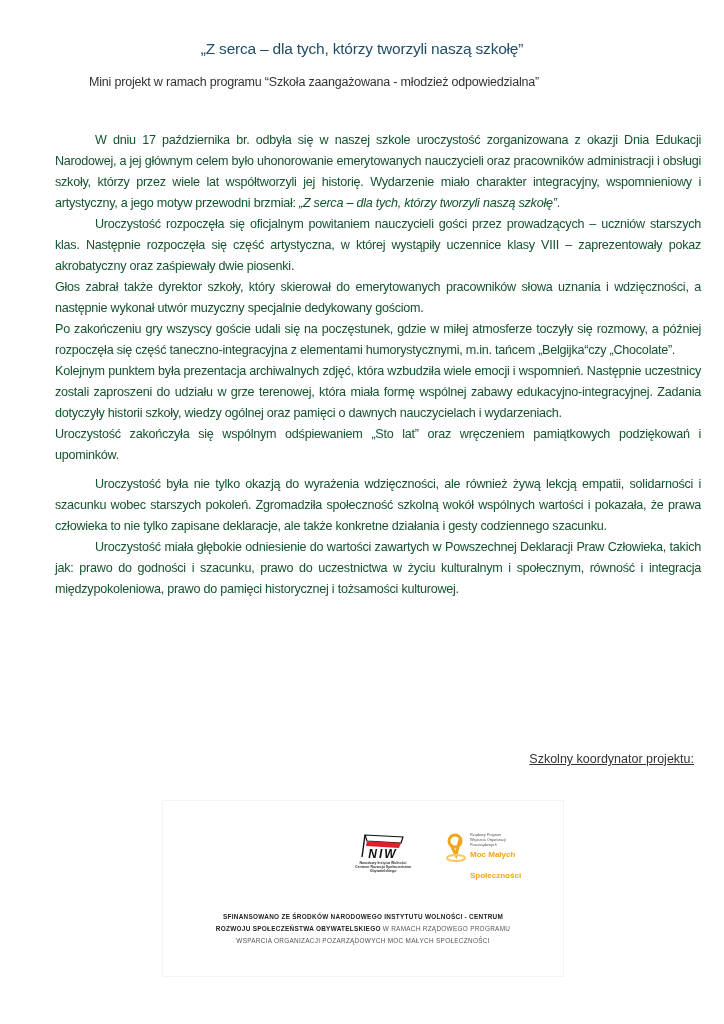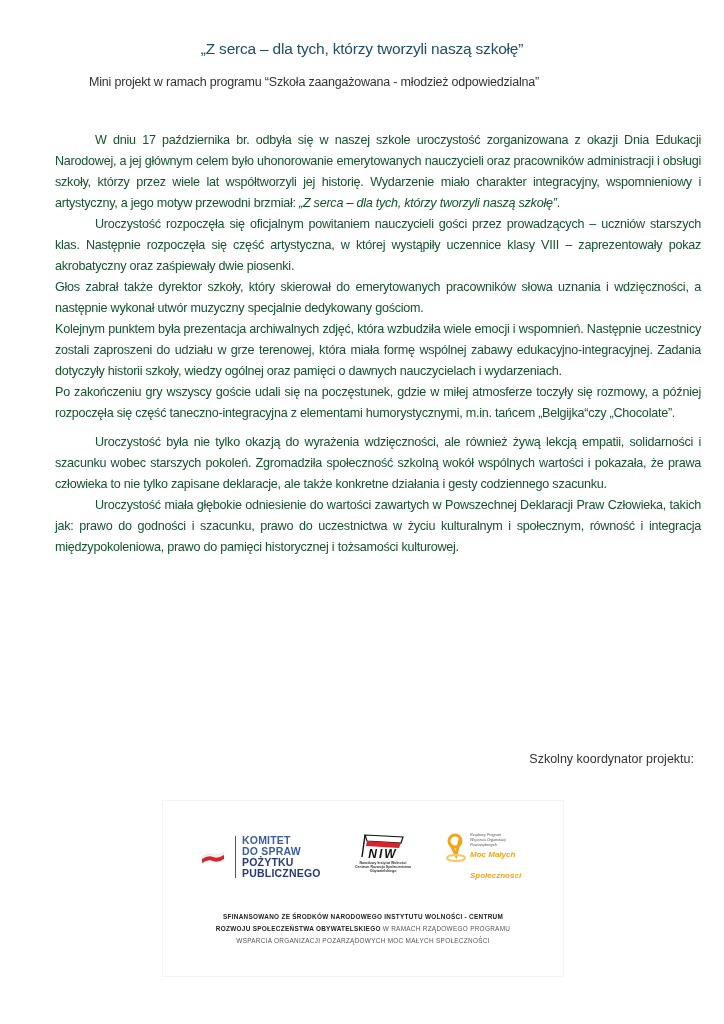--- a/index.html
+++ b/index.html
@@ -10,74 +10,62 @@
   .subtitle { position: absolute; top: 75px; left: 0; width: 628px; text-align: center;
               font-size: 12.5px; color: #333; letter-spacing: -0.2px; }
   .body { position: absolute; top: 130px; left: 55px; width: 646px;
           font-size: 12.6px; line-height: 21px; text-align: justify; color: #14532d;
           letter-spacing: -0.25px; }
   .body p { margin: 0; }
   .indent { text-indent: 40px; }
   .gap { margin-top: 8px !important; }
   .gap2 { margin-top: 13px !important; }
   .sig { position: absolute; top: 750px; right: 30px; text-align: right;
-         font-size: 12.5px; line-height: 19px; color: #333; }
+         font-size: 12.5px; line-height: 19px; color: #333; text-decoration: underline; }
   .footer-box { position: absolute; left: 162px; top: 800px; width: 400px; height: 175px;
                 background: #ffffff; border: 1px solid #f4f4f4; }
   .logo-kppp { position: absolute; left: 38px; top: 34px; height: 44px; display: flex; align-items: center; }
   .kppp-flag { width: 24px; height: 14px; position: relative; margin-right: 10px; }
   .kppp-bar { width: 1px; height: 42px; background: #3a5aa0; margin-right: 6px; }
   .kppp-text { font-weight: bold; font-size: 10.5px; line-height: 11px; color: #3b5ba6; letter-spacing: 0.2px; }
   .kppp-text .dark { color: #26397a; }
   .logo-niw { position: absolute; left: 190px; top: 32px; width: 60px; height: 50px; text-align: center; }
   .niw-word { font-size: 12px; font-weight: bold; color: #111; font-style: italic; letter-spacing: 2px; margin-top: 14px; }
   .niw-sub { font-size: 3.5px; color: #333; font-weight: bold; }
   .logo-mms { position: absolute; left: 283px; top: 32px; display: flex; align-items: flex-start; }
-  .mms-text { margin-left: 4px; font-style: italic; }
+  .mms-text { margin-left: 4px; }
   .mms-small { font-size: 3.8px; line-height: 5px; color: #555; }
   .mms-big { font-size: 8px; line-height: 9px; color: #f2a51a; font-weight: bold; margin-top: 2px; }
   .funding { position: absolute; left: 0; top: 110px; width: 400px; text-align: center;
              font-size: 6.4px; line-height: 12px; color: #333; letter-spacing: 0.3px; }
   .funding b { font-weight: bold; color: #222; }
   .funding .light { color: #555; }
 </style>
 </head>
 <body>
 
 <div class="title">„Z serca – dla tych, którzy tworzyli naszą szkołę”</div>
 <div class="subtitle">Mini projekt w ramach programu “Szkoła zaangażowana - młodzież odpowiedzialna”</div>
 
 <div class="body">
   <p class="indent"><span>W dniu 17 października br. odbyła się w naszej szkole uroczystość zorganizowana z okazji Dnia Edukacji Narodowej, a jej głównym celem było uhonorowanie emerytowanych nauczycieli oraz pracowników administracji i obsługi szkoły, którzy przez wiele lat współtworzyli jej historię. Wydarzenie miało charakter integracyjny, wspomnieniowy i artystyczny, a jego motyw przewodni brzmiał: </span><i>„Z serca – dla tych, którzy tworzyli naszą szkołę”</i><span>.</span></p>
   <p class="indent">Uroczystość rozpoczęła się oficjalnym powitaniem nauczycieli gości przez prowadzących – uczniów starszych klas. Następnie rozpoczęła się część artystyczna, w której wystąpiły uczennice klasy VIII – zaprezentowały pokaz akrobatyczny oraz zaśpiewały dwie piosenki.</p>
   <p>Głos zabrał także dyrektor szkoły, który skierował do emerytowanych pracowników słowa uznania i wdzięczności, a następnie wykonał utwór muzyczny specjalnie dedykowany gościom.</p>
+  <p>Po zakończeniu gry wszyscy goście udali się na poczęstunek, gdzie w miłej atmosferze toczyły się rozmowy, a później rozpoczęła się część taneczno-integracyjna z elementami humorystycznymi, m.in. tańcem „Belgijka“czy „Chocolate”.</p>
   <p>Kolejnym punktem była prezentacja archiwalnych zdjęć, która wzbudziła wiele emocji i wspomnień. Następnie uczestnicy zostali zaproszeni do udziału w grze terenowej, która miała formę wspólnej zabawy edukacyjno-integracyjnej. Zadania dotyczyły historii szkoły, wiedzy ogólnej oraz pamięci o dawnych nauczycielach i wydarzeniach.</p>
-  <p>Po zakończeniu gry wszyscy goście udali się na poczęstunek, gdzie w miłej atmosferze toczyły się rozmowy, a później rozpoczęła się część taneczno-integracyjna z elementami humorystycznymi, m.in. tańcem „Belgijka“czy „Chocolate”.</p>
+  <p>Uroczystość zakończyła się wspólnym odśpiewaniem „Sto lat” oraz wręczeniem pamiątkowych podziękowań i upominków.</p>
   <p class="indent gap">Uroczystość była nie tylko okazją do wyrażenia wdzięczności, ale również żywą lekcją empatii, solidarności i szacunku wobec starszych pokoleń. Zgromadziła społeczność szkolną wokół wspólnych wartości i pokazała, że prawa człowieka to nie tylko zapisane deklaracje, ale także konkretne działania i gesty codziennego szacunku.</p>
   <p class="indent">Uroczystość miała głębokie odniesienie do wartości zawartych w Powszechnej Deklaracji Praw Człowieka, takich jak: prawo do godności i szacunku, prawo do uczestnictwa w życiu kulturalnym i społecznym, równość i integracja międzypokoleniowa, prawo do pamięci historycznej i tożsamości kulturowej.</p>
 </div>
 
 <div class="sig">
   <div>Szkolny koordynator projektu:</div>
 </div>
 
 <div class="footer-box">
-  <div class="logo-kppp">
-    <svg class="kppp-flag" width="24" height="14" viewBox="0 0 24 14">
-      <path d="M1 6 Q8 2 12 4 Q17 6 23 2 L23 5 Q17 9 12 7 Q7 5 1 9 Z" fill="#eeeeee" stroke="#ddd" stroke-width="0.3"></path>
-      <path d="M1 9 Q7 5 12 7 Q17 9 23 5 L23 9 Q17 13 12 11 Q7 9 1 13 Z" fill="#d8232a"></path>
-    </svg>
-    <div class="kppp-bar"></div>
-    <div class="kppp-text">
-      <div>KOMITET</div>
-      <div>DO SPRAW</div>
-      <div class="dark">POŻYTKU</div>
-      <div class="dark">PUBLICZNEGO</div>
-    </div>
-  </div>
 
   <div class="logo-niw">
     <svg width="48" height="24" viewBox="0 0 48 24" style="position:absolute;left:6px;top:0;">
       <path d="M6 2 L44 4 L42 10 L8 8 Z" fill="#ffffff" stroke="#111" stroke-width="1.2"></path>
       <path d="M8 8 L42 10 L40 15 L7 13 Z" fill="#d8232a"></path>
       <path d="M6 2 L3 24" stroke="#111" stroke-width="1.4"></path>
     </svg>
     <div class="niw-word">NIW</div>
     <div class="niw-sub">Narodowy Instytut Wolności</div>
     <div class="niw-sub">Centrum Rozwoju Społeczeństwa Obywatelskiego</div>

